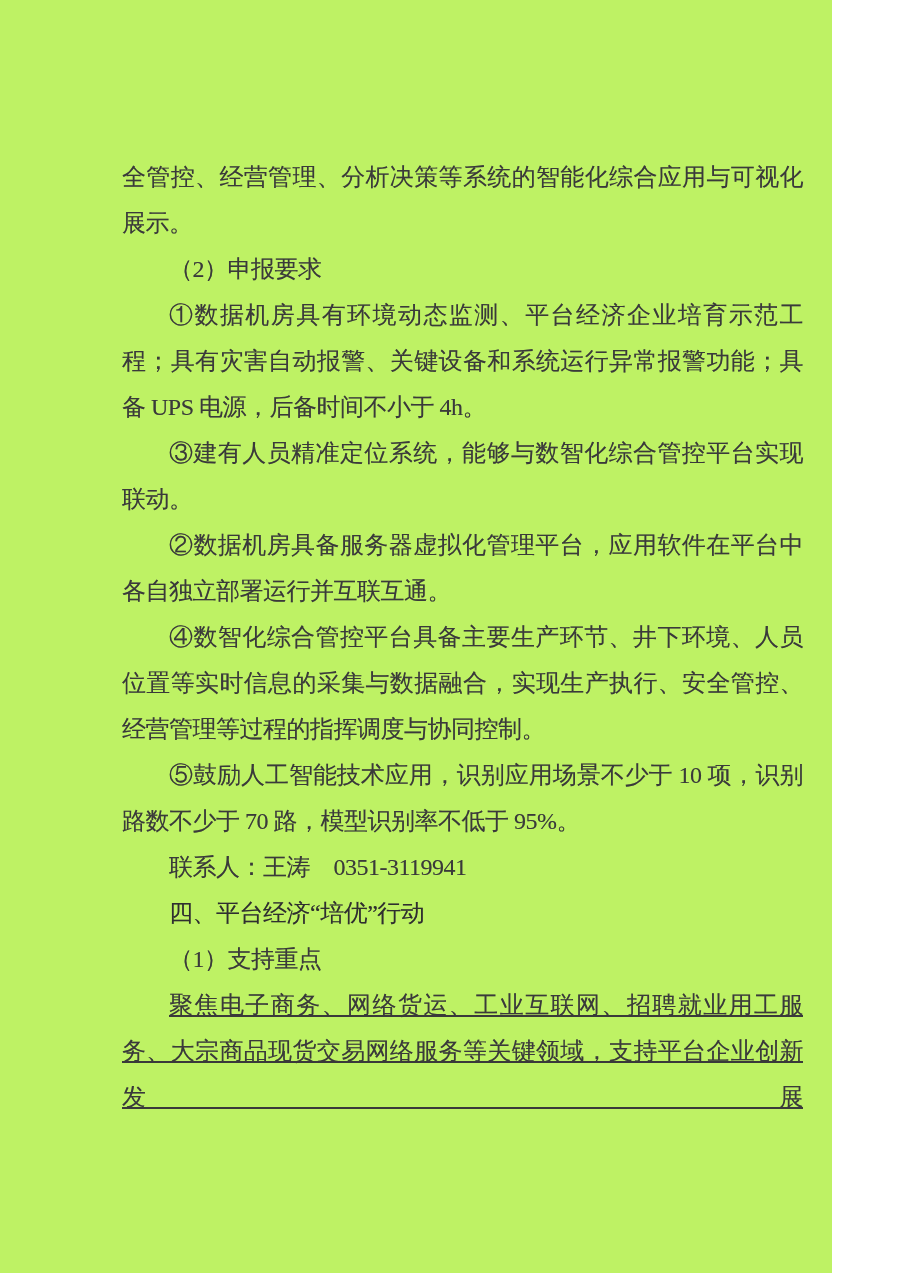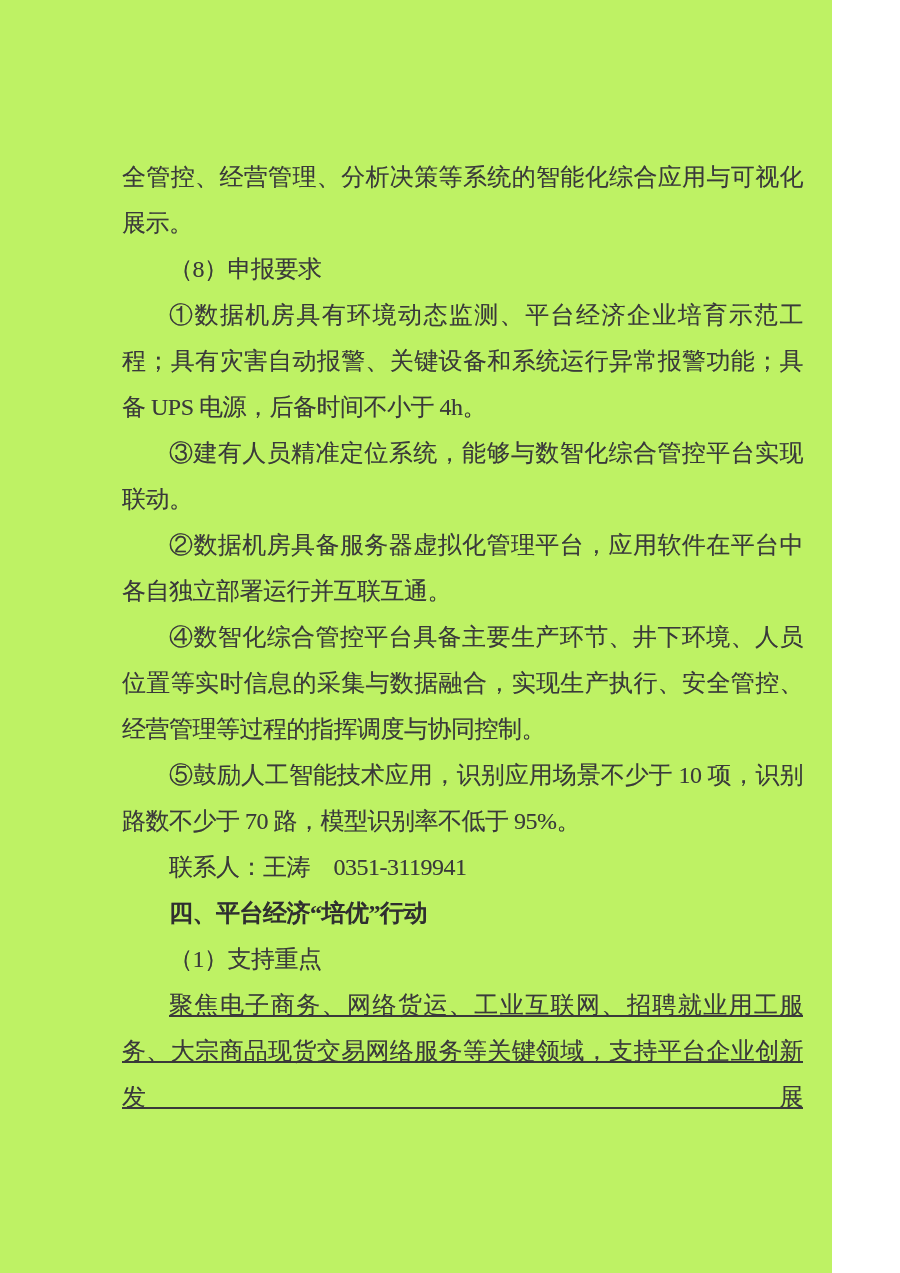--- a/index.html
+++ b/index.html
@@ -25,42 +25,42 @@
     letter-spacing: -0.5px;
     text-shadow: 0 0 0.5px rgba(70,70,70,0.45);
     white-space: pre-wrap;
   }
   .justify {
     text-align: justify;
     text-justify: inter-character;
   }
   .indent { text-indent: 47px; }
   .cont-justify { text-align-last: justify; text-decoration: underline; }
-  .heading-bold { font-weight: 700; color: #2f2f2f; }
+  .heading-bold { font-weight: 400; color: #2f2f2f; }
   .heading-kaiti { font-weight: 400; }
   .page-number {
     position: absolute;
     top: 1142px;
     left: 0;
     width: 100%;
     text-align: right;
     font-size: 21px;
     line-height: 28px;
     color: #444444;
     text-shadow: 0 0 0.5px rgba(70,70,70,0.4);
     padding-left: 24px;
   }
 </style>
 </head>
 <body>
 
 <div class="page">
   <div class="content">
     <p class="justify">全管控、经营管理、分析决策等系统的智能化综合应用与可视化展示。</p>
-    <p class="indent">（8）申报要求</p>
+    <p class="indent">（2）申报要求</p>
     <p class="justify indent">①数据机房具有环境动态监测、平台经济企业培育示范工程；具有灾害自动报警、关键设备和系统运行异常报警功能；具备 UPS 电源，后备时间不小于 4h。</p>
     <p class="justify indent">③建有人员精准定位系统，能够与数智化综合管控平台实现联动。</p>
     <p class="justify indent">②数据机房具备服务器虚拟化管理平台，应用软件在平台中各自独立部署运行并互联互通。</p>
     <p class="justify indent">④数智化综合管控平台具备主要生产环节、井下环境、人员位置等实时信息的采集与数据融合，实现生产执行、安全管控、经营管理等过程的指挥调度与协同控制。</p>
     <p class="justify indent">⑤鼓励人工智能技术应用，识别应用场景不少于 10 项，识别路数不少于 70 路，模型识别率不低于 95%。</p>
     <p class="indent">联系人：王涛　0351-3119941</p>
     <p class="indent heading-bold">四、平台经济“培优”行动</p>
     <p class="indent">（1）支持重点</p>
     <p class="justify indent cont-justify">聚焦电子商务、网络货运、工业互联网、招聘就业用工服务、大宗商品现货交易网络服务等关键领域，支持平台企业创新发展</p>
   </div>

